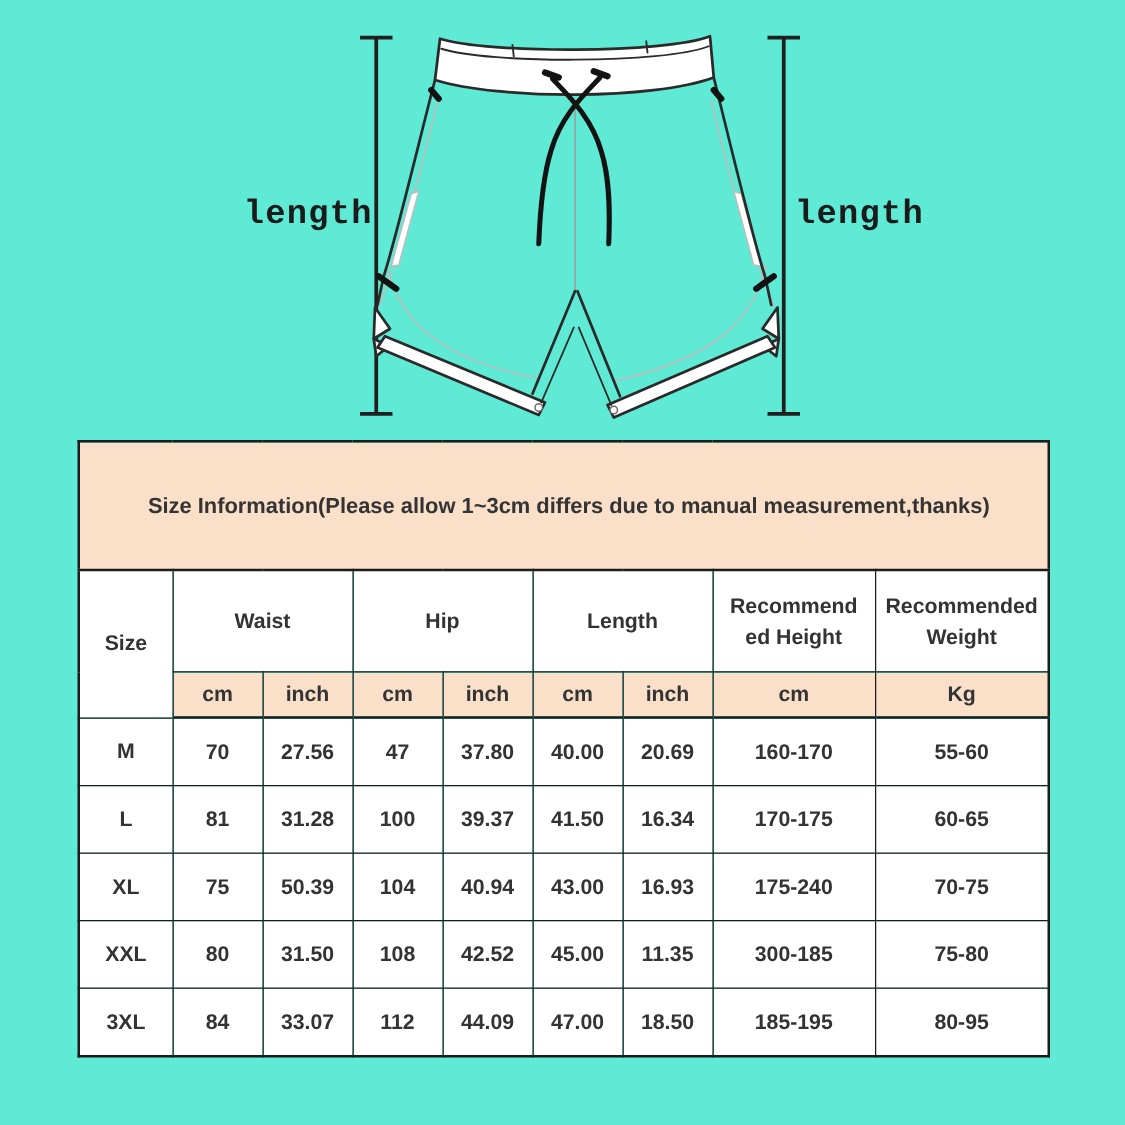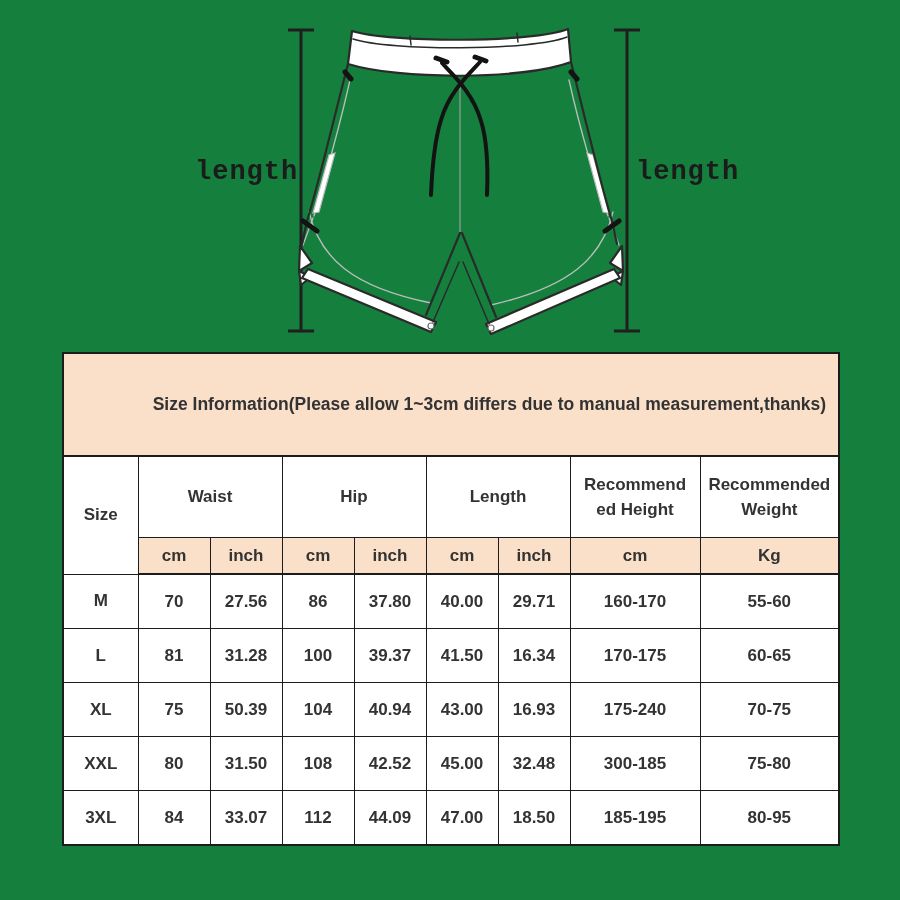--- a/index.html
+++ b/index.html
@@ -1,17 +1,17 @@
 <!DOCTYPE html>
 <html style="--band: #fadfc9; --border: #1c1c1c; --text: #333333;"><head>
 <meta charset="utf-8">
 <style>
   html,body{margin:0;padding:0;background:#ffffff;}
   .stage{
-    position:relative;width:900px;height:900px;background:#15803d;overflow:hidden;
+    position:relative;width:900px;height:900px;background:#5eead4;overflow:hidden;
     font-family:"Liberation Sans", sans-serif;color:var(--text,#333333);
   }
   
   .shorts-svg{position:absolute;left:0;top:0;}
   .len-label{
     position:absolute;top:156px;
     font-family:"Liberation Mono","DejaVu Sans Mono",monospace;
     font-size:27px;font-weight:bold;color:#1b1b1b;letter-spacing:1px;line-height:33px;
   }
   .len-label.left{left:195px;}
@@ -35,21 +35,21 @@
     font-family:"Liberation Sans", sans-serif;
   }
   table.size-table td,table.size-table th{
     border:1px solid var(--border,#1c1c1c);
     font-weight:bold;color:var(--text,#333333);
     text-align:center;vertical-align:middle;
     font-size:17px;padding:0;overflow:hidden;
   }
   tr.title-row td{
     height:101px;background:var(--band,#fadfc9);
-    text-align:right;padding:0 12px 0 20px;
+    text-align:center;padding:0 12px 0 20px;
     font-size:17.5px;border-bottom:2px solid var(--border,#1c1c1c);
   }
   tr.head1 th{height:80px;background:#ffffff;}
   th.wrapcell{text-align:left;padding:0 8px;line-height:1.5;white-space:pre-line;}
   th.breakall{word-break:break-all;}
   tr.units th{height:35px;background:var(--band,#fadfc9);border-bottom:2px solid var(--border,#1c1c1c);margin-left:25px;}
   tr.data th,tr.data td{height:53px;background:#ffffff;}
 </style>
 </head>
 <body>
@@ -148,24 +148,24 @@
         <th>cm</th>
         <th>inch</th>
         <th>cm</th>
         <th>Kg</th>
       </tr>
 
       <tr class="data">
         <th>M</th>
         <td>70</td>
         <td>27.56</td>
-        <td>86</td>
+        <td>47</td>
         <td>37.80</td>
         <td>40.00</td>
-        <td>29.71</td>
+        <td>20.69</td>
         <td>160-170</td>
         <td>55-60</td>
       </tr>
       <tr class="data">
         <th>L</th>
         <td>81</td>
         <td>31.28</td>
         <td>100</td>
         <td>39.37</td>
         <td>41.50</td>
@@ -184,21 +184,21 @@
         <td>175-240</td>
         <td>70-75</td>
       </tr>
       <tr class="data">
         <th>XXL</th>
         <td>80</td>
         <td>31.50</td>
         <td>108</td>
         <td>42.52</td>
         <td>45.00</td>
-        <td>32.48</td>
+        <td>11.35</td>
         <td>300-185</td>
         <td>75-80</td>
       </tr>
       <tr class="data">
         <th>3XL</th>
         <td>84</td>
         <td>33.07</td>
         <td>112</td>
         <td>44.09</td>
         <td>47.00</td>

